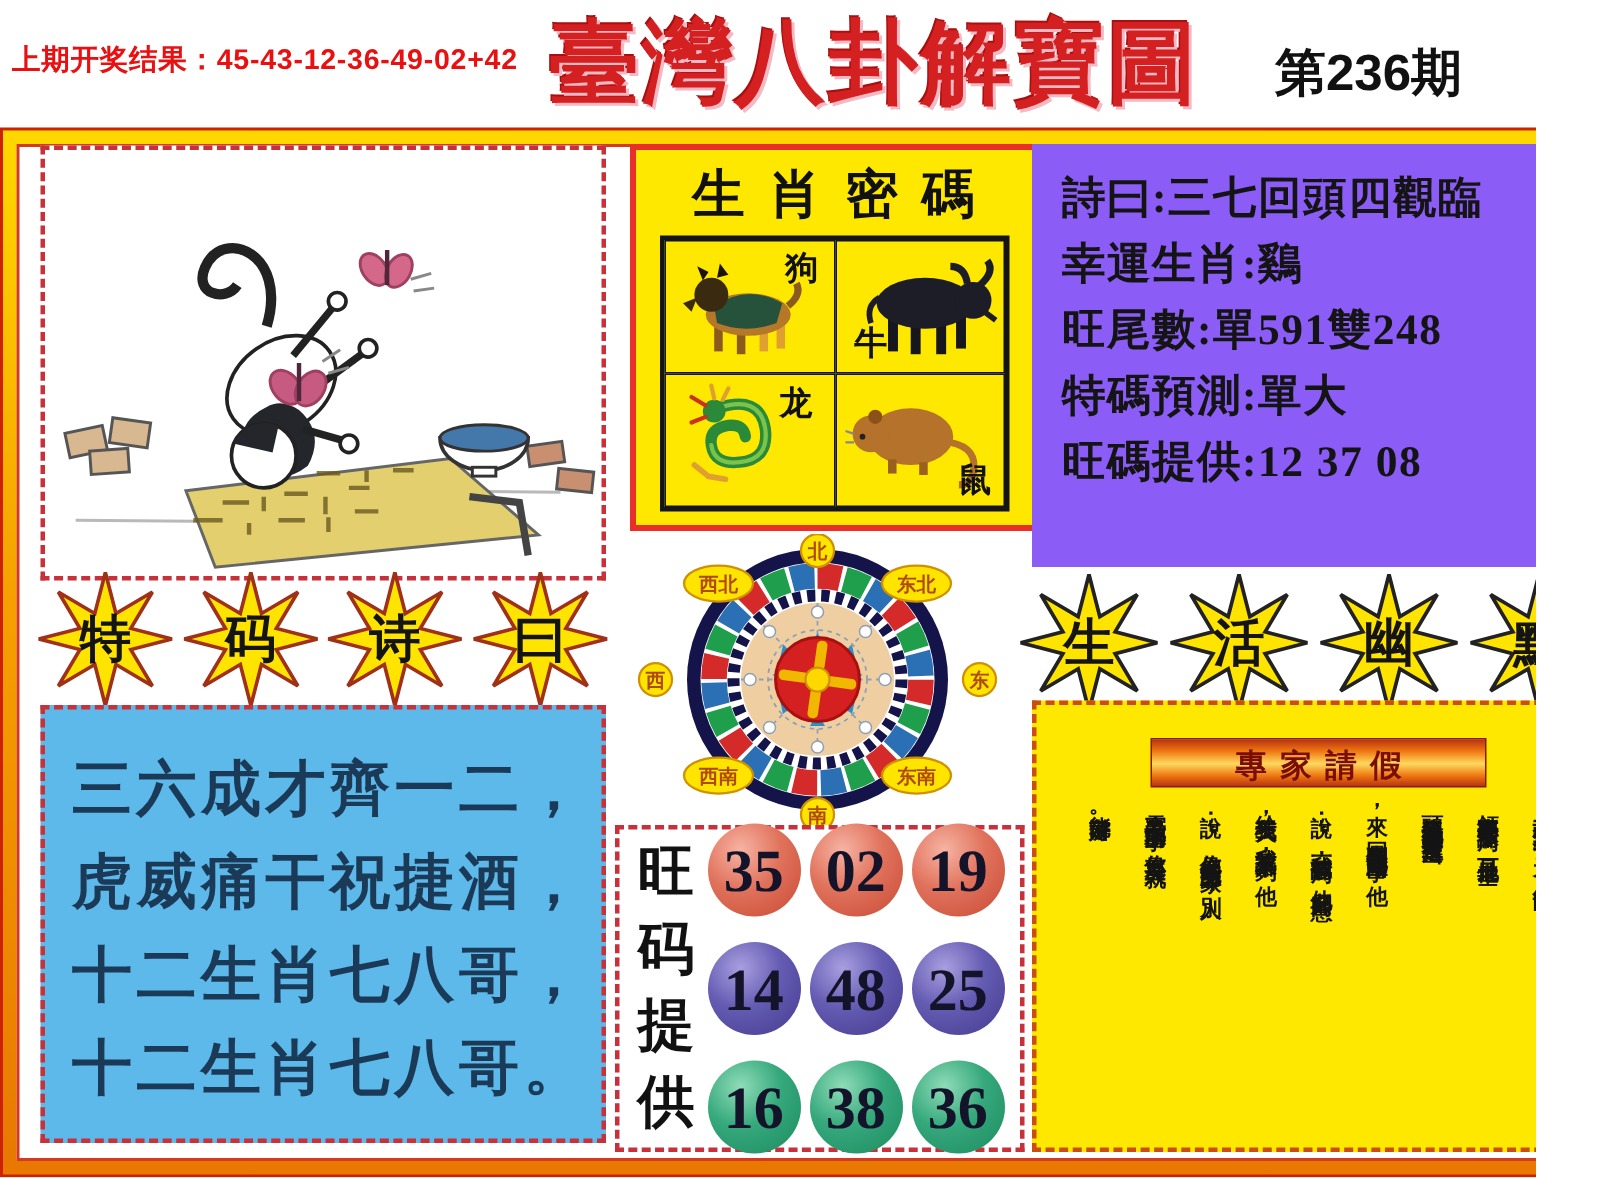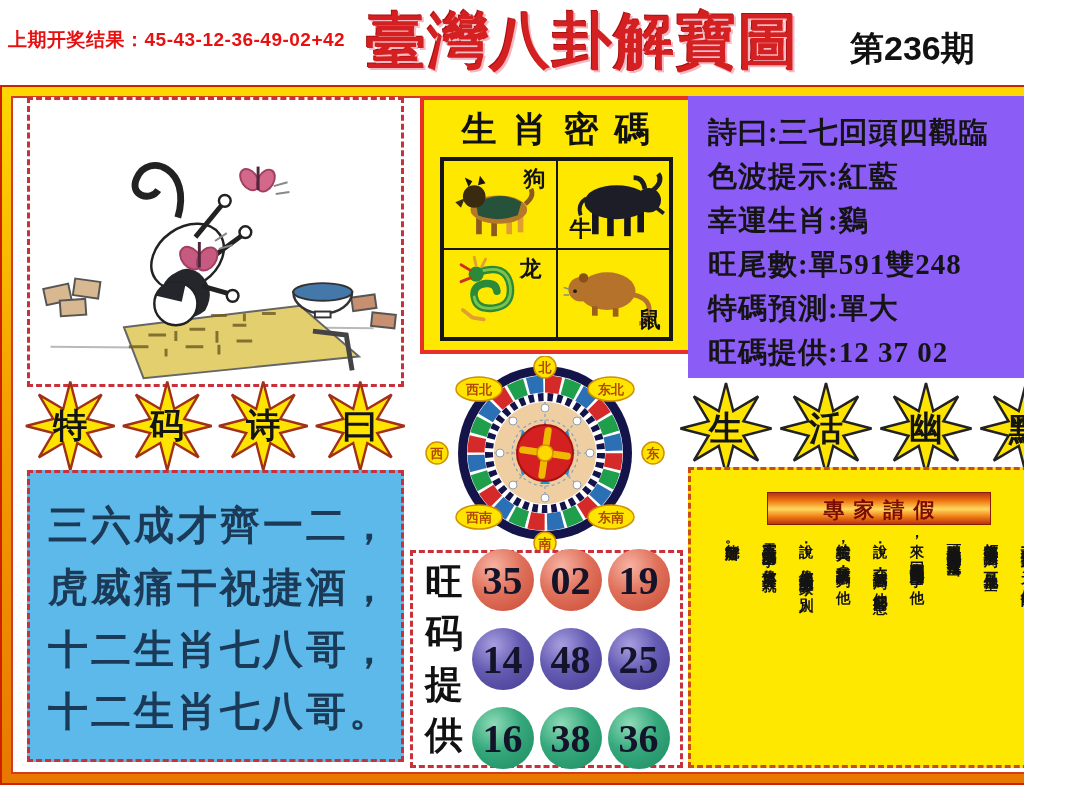--- a/index.html
+++ b/index.html
@@ -346,25 +346,24 @@
       <div class="ball-row">
         <div class="ball g">16</div>
         <div class="ball g">38</div>
         <div class="ball g">36</div>
       </div>
     </div>
   </div>
 
   <div class="info-panel">
     <div class="info-line">詩曰:三七回頭四觀臨</div>
-    <div class="info-line">色波提示:紅藍</div>
     <div class="info-line">幸運生肖:鷄</div>
     <div class="info-line">旺尾數:單591雙248</div>
     <div class="info-line">特碼預測:單大</div>
-    <div class="info-line">旺碼提供:12 37 02</div>
+    <div class="info-line">旺碼提供:12 37 08</div>
   </div>
 
   <div class="stars-row stars-right">
     <div class="star">
       <svg viewBox="0 0 100 100">
           <polygon points="50,4 57.3,32.4 82.5,17.5 67.6,42.7 96,50 67.6,57.3 82.5,82.5 57.3,67.6 50,96 42.7,67.6 17.5,82.5 32.4,57.3 4,50 32.4,42.7 17.5,17.5 42.7,32.4" fill="#ffe400" stroke="#222" stroke-width="2.5"></polygon>
         </svg>
       <span class="star-char">生</span>
     </div>
     <div class="star">

